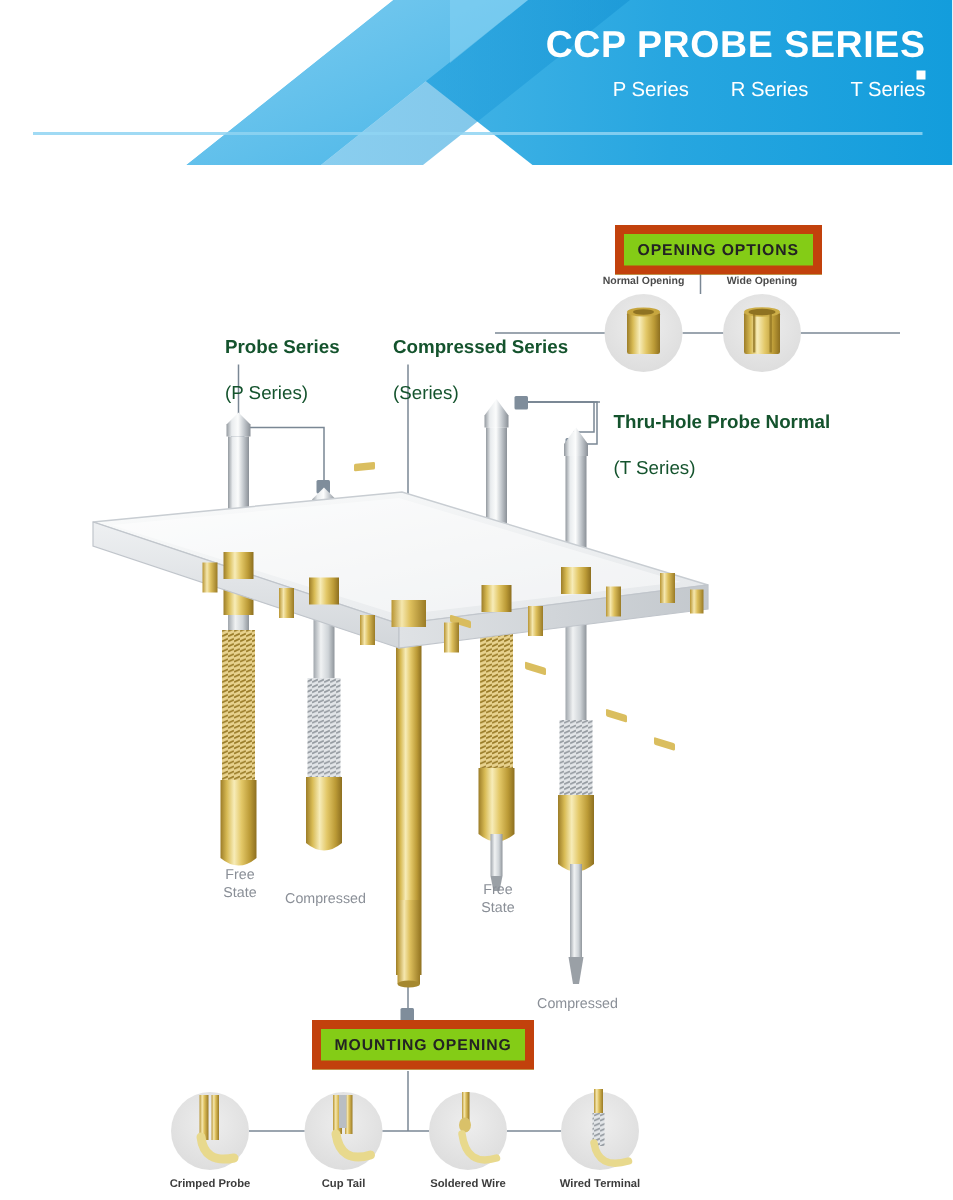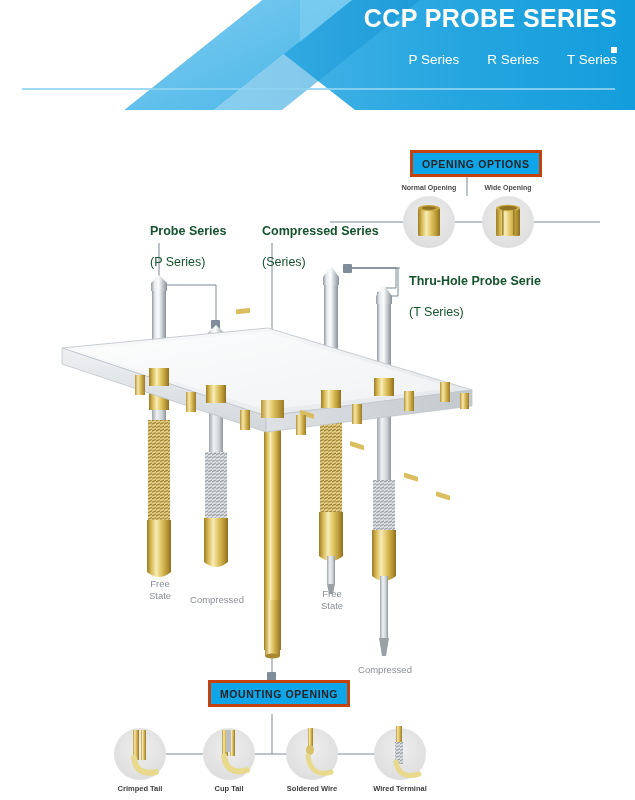--- a/index.html
+++ b/index.html
@@ -19,21 +19,21 @@
   .header {
     position: absolute;
     left: 0; top: 0;
     width: 635px; height: 110px;
     overflow: hidden;
     background: #ffffff;
   }
   .hdr-svg { position: absolute; left: 0; top: 0; }
   .hdr-title {
     position: absolute;
-    right: 18px; top: 4px;
+    right: 18px; top: 16px;
     font-size: 25px;
     font-weight: bold;
     letter-spacing: 0.4px;
     color: #ffffff;
     white-space: nowrap;
   }
   .hdr-tabs {
     position: absolute;
     right: 18px; top: 52px;
     display: flex;
@@ -75,22 +75,22 @@
     position: absolute;
     font-size: 9.5px;
     color: #8a8f97;
     line-height: 1.3;
     text-align: center;
     white-space: pre-line;
   }
 
   .box-lbl {
     position: absolute;
-    border: 3px solid #c2410c;
-    background: #0ea5e9;
+    border: 6px solid #c2410c;
+    background: #84cc16;
     font-size: 10.5px;
     font-weight: bold;
     letter-spacing: .6px;
     color: #232323;
     padding: 5px 9px 4px;
     white-space: nowrap;
   }
 
   .opt-cap {
     position: absolute;
@@ -400,31 +400,31 @@
   <span>Probe Series</span><br>
   <span class="sub">(P Series)</span>
 </div>
 
 <div class="lbl" style="left:262px; top:208px;">
   <span>Compressed Series</span><br>
   <span class="sub">(Series)</span>
 </div>
 
 <div class="lbl" style="left:409px; top:258px;">
-  <span>Thru-Hole Probe Serie</span><br>
+  <span>Thru-Hole Probe Normal</span><br>
   <span class="sub">(T Series)</span>
 </div>
 
 <div class="box-lbl" style="left:410px; top:150px;">OPENING OPTIONS</div>
 <div class="box-lbl" style="left:208px; top:680px;">MOUNTING OPENING</div>
 
 <div class="opt-cap" style="left:399px; top:184px; width:60px;">Normal Opening</div>
 <div class="opt-cap" style="left:479px; top:184px; width:58px;">Wide Opening</div>
 
-<div class="mount-cap" style="left:110px; top:784px; width:60px;">Crimped Tail</div>
+<div class="mount-cap" style="left:110px; top:784px; width:60px;">Crimped Probe</div>
 <div class="mount-cap" style="left:199px; top:784px; width:60px;">Cup Tail</div>
 <div class="mount-cap" style="left:278px; top:784px; width:68px;">Soldered Wire</div>
 <div class="mount-cap" style="left:366px; top:784px; width:68px;">Wired Terminal</div>
 
 <div class="state-lbl" style="left:139px; top:578px; width:42px;">Free
 State</div>
 <div class="state-lbl" style="left:184px; top:594px; width:66px;">Compressed</div>
 <div class="state-lbl" style="left:311px; top:588px; width:42px;">Free
 State</div>
 <div class="state-lbl" style="left:352px; top:664px; width:66px;">Compressed</div>

